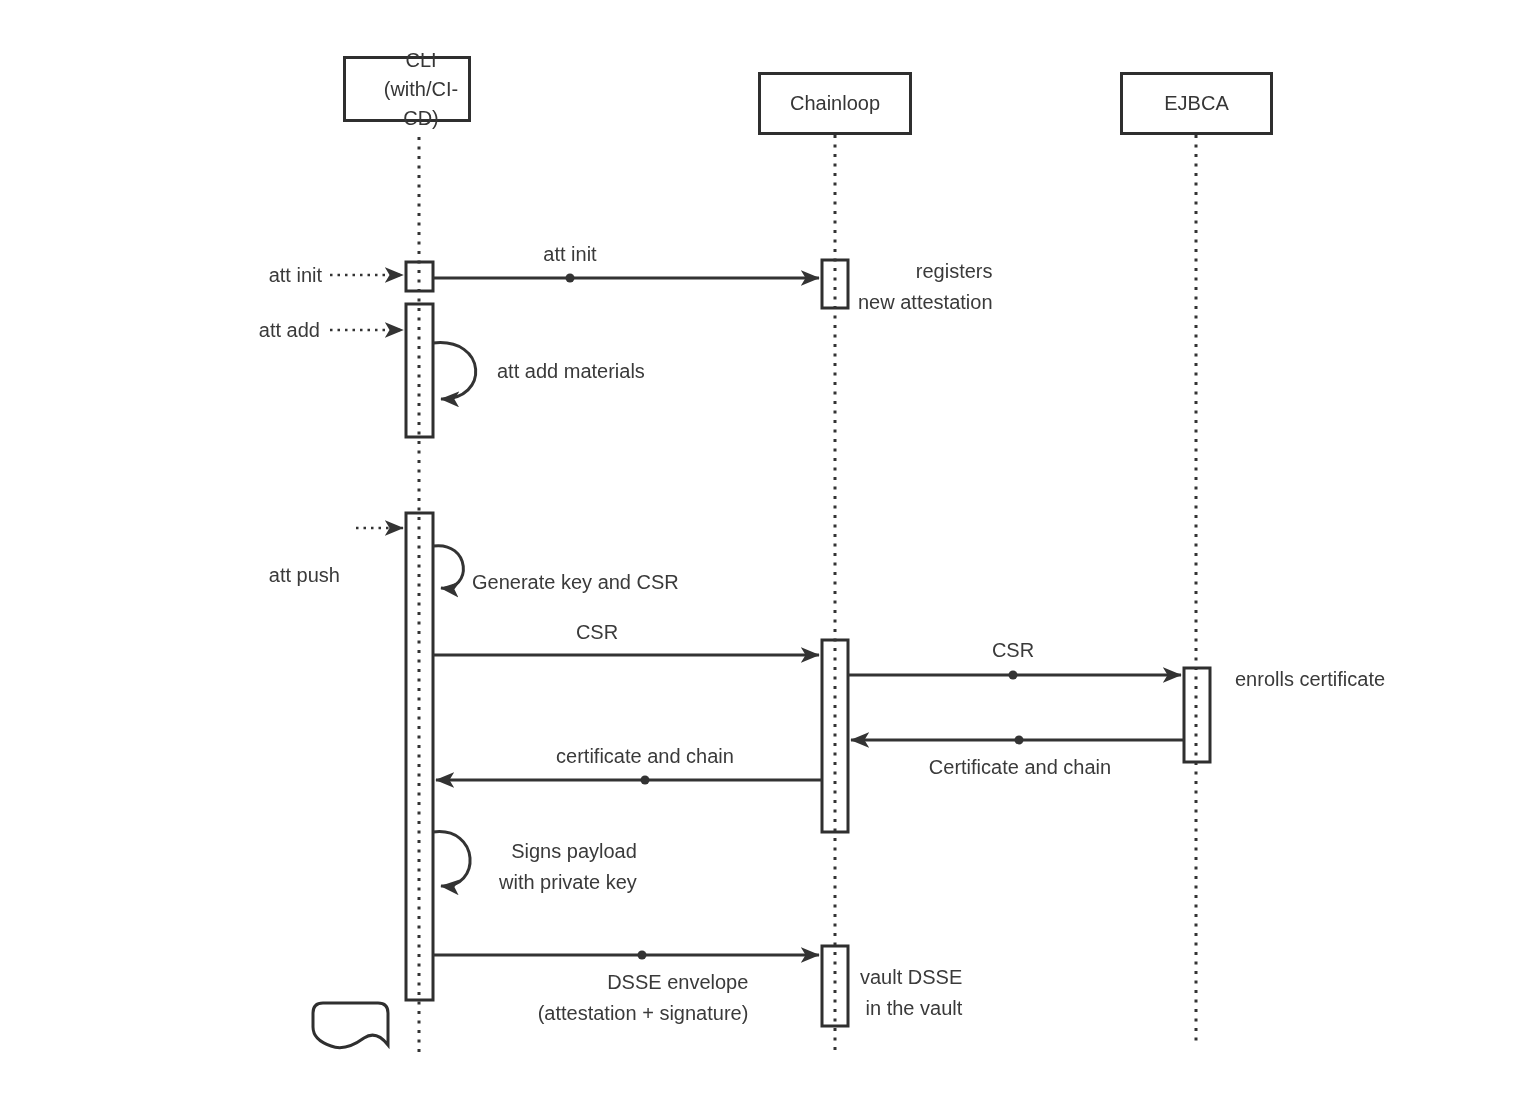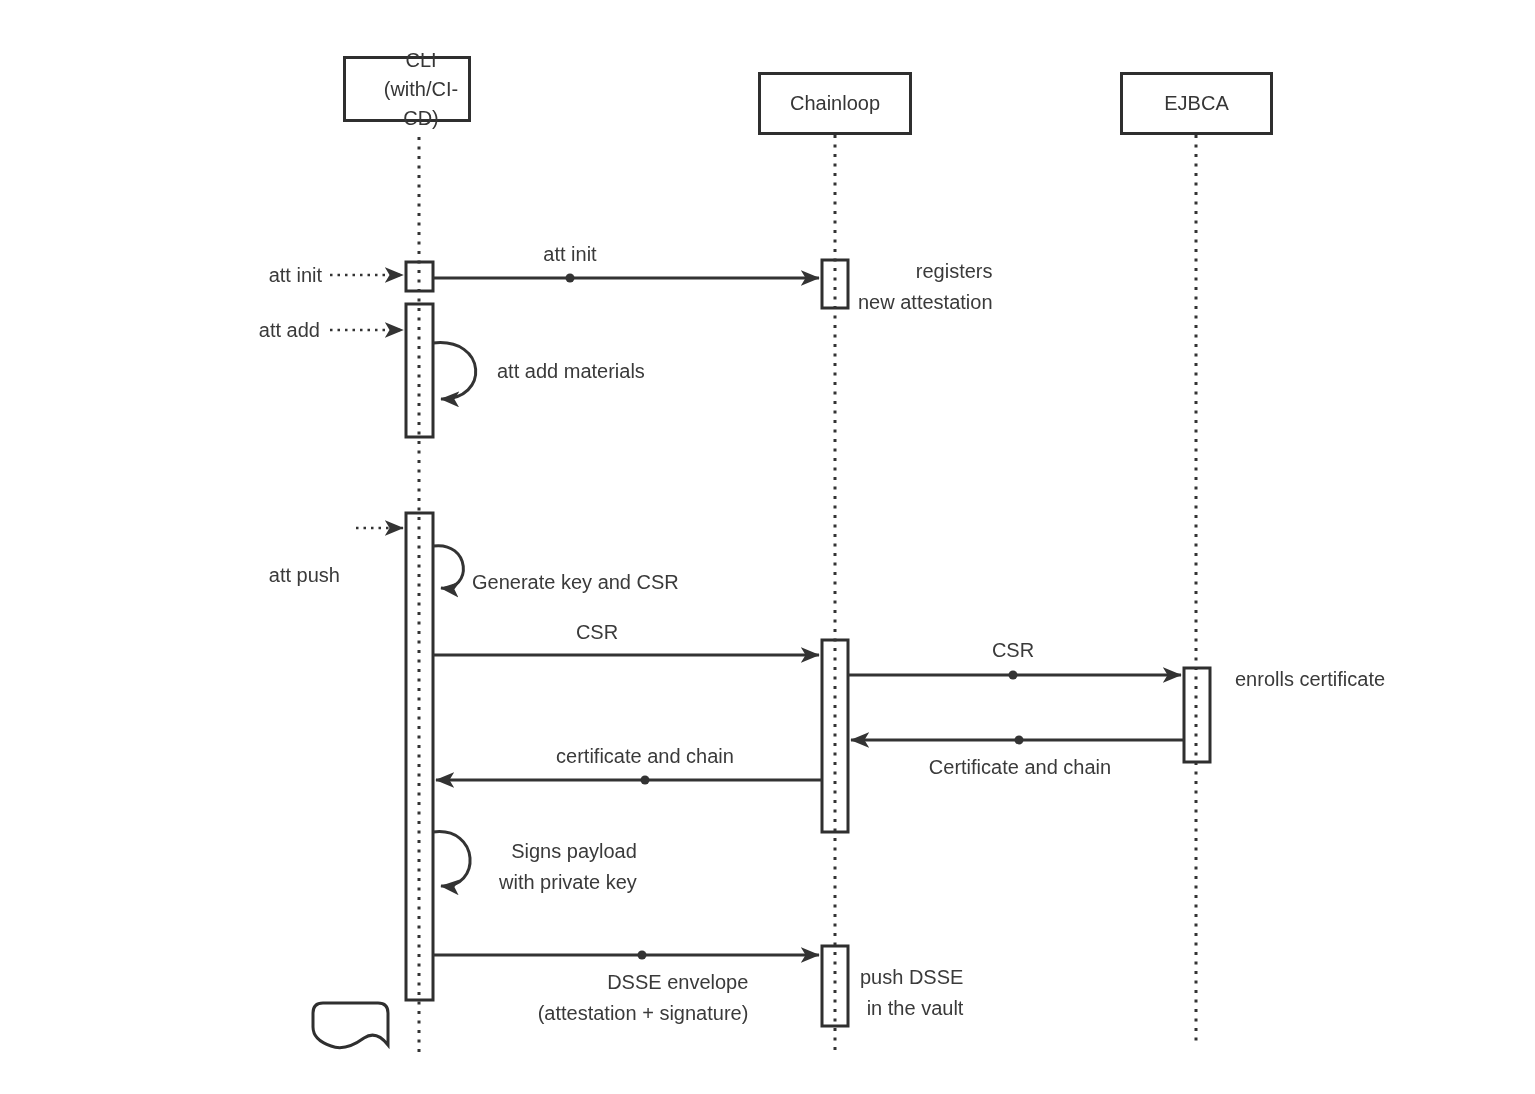--- a/index.html
+++ b/index.html
@@ -142,17 +142,17 @@
     <div>with private key</div>
   </div>
 
 
   <div class="lbl center multi" style="left:643px; top:967px; text-align:right;">
     <div>DSSE envelope</div>
     <div>(attestation + signature)</div>
   </div>
 
   <div class="lbl multi" style="left:860px; top:962px;">
-    <div>push DSSE</div>
+    <div>vault DSSE</div>
     <div>in the vault</div>
   </div>
 
 </div>
 
 </body></html>

